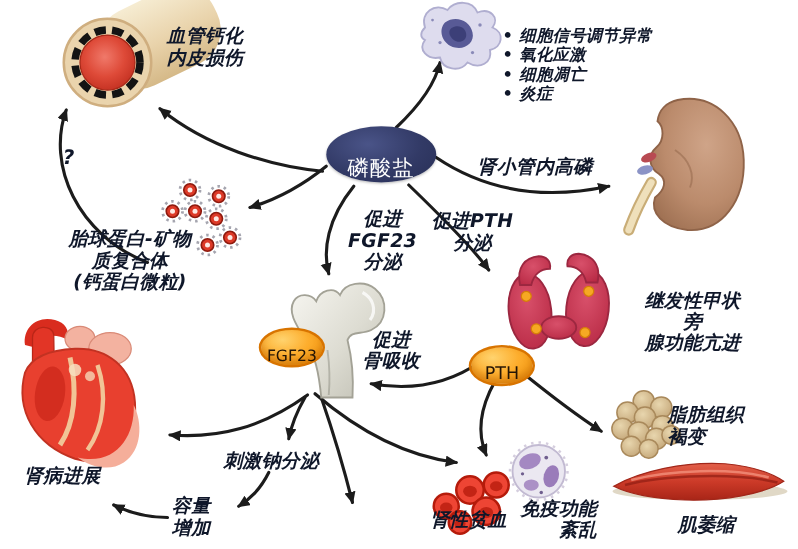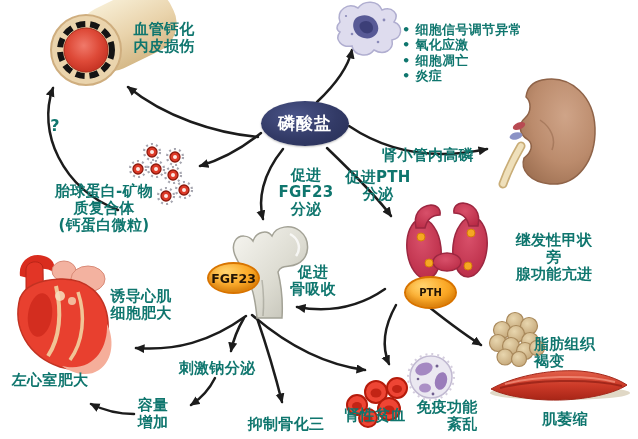--- a/index.html
+++ b/index.html
@@ -4,27 +4,27 @@
 <style>
   html,body{margin:0;padding:0;background:#fff;}
   .stage{
     position:relative;width:638px;height:439px;background:#ffffff;overflow:hidden;
     font-family:"DejaVu Sans","Liberation Sans",sans-serif;
   }
   .stage svg{position:absolute;left:0;top:0;}
   .label{
     position:absolute;transform:translate(-50%,-50%);
     white-space:pre-line;text-align:center;
-    font-weight:700;font-size:15px;line-height:1.14;color:#0f766e;letter-spacing:.3px;
+    font-weight:700;font-size:15px;line-height:1.14;color:#0f172a;letter-spacing:.3px;font-style:italic;
   }
   .label.left{transform:none;text-align:left;}
   .label.small{font-size:13px;line-height:1.18;}
   .node{
-    position:absolute;display:flex;align-items:center;justify-content:center;
-    border-radius:50%;font-weight:700;text-align:center;
+    position:absolute;display:flex;align-items:flex-end;justify-content:center;
+    border-radius:50%;font-weight:400;text-align:center;
   }
   .node-phosphate{
     background:radial-gradient(ellipse at 38% 32%, #4a5488 0%, #323a66 55%, #272e55 100%);
     color:#fff;font-size:17px;letter-spacing:1px;
     box-shadow:0 1px 2px rgba(0,0,0,.25);
   }
   .node-orange{
     background:radial-gradient(ellipse at 35% 28%, #ffd36e 0%, #fdae2e 45%, #ef8c00 100%);
     border:2px solid #d87400;color:#241505;
     box-shadow:inset 0 -4px 6px rgba(160,75,0,.35);
@@ -240,51 +240,48 @@
       <path d="M 505,384 C 535,376 585,374 615,382" stroke="#f2907c" stroke-width="2" fill="none" opacity=".8"></path>
     </g>
   </svg>
 
   <div class="node node-phosphate" style="left:261px;top:101px;width:88px;height:45px;">
     <span>磷酸盐</span>
   </div>
   <div class="node node-orange" style="left:207px;top:262px;width:49px;height:28px;font-size:12.5px;">
     <span>FGF23</span>
   </div>
-  <div class="node node-orange" style="left:404px;top:276px;width:49px;height:29px;font-size:10px;">
+  <div class="node node-orange" style="left:375px;top:276px;width:49px;height:29px;font-size:14px;">
     <span>PTH</span>
   </div>
 
   <div class="label" style="left:164px;top:38px;">血管钙化
 内皮损伤</div>
   <div class="label left small" style="left:402px;top:22px;">• 细胞信号调节异常
 • 氧化应激
 • 细胞凋亡
 • 炎症</div>
-  <div class="label" style="left:428px;top:134px;margin-top:22px;">肾小管内高磷</div>
+  <div class="label" style="left:428px;top:134px;">肾小管内高磷</div>
   <div class="label" style="left:306px;top:193px;">促进
 FGF23
 分泌</div>
   <div class="label" style="left:378px;top:186px;">促进PTH
 分泌</div>
   <div class="label" style="left:104px;top:209px;">胎球蛋白-矿物
 质复合体
 (钙蛋白微粒)</div>
   <div class="label" style="left:55px;top:126px;font-size:16px;">?</div>
   <div class="label" style="left:554px;top:258px;">继发性甲状旁
 腺功能亢进</div>
   <div class="label" style="left:313px;top:281px;">促进
 骨吸收</div>
-  <div class="label" style="left:141px;top:305px;">诱导心肌
-细胞肥大</div>
-  <div class="label" style="left:50px;top:381px;">左心室肥大</div>
+  <div class="label" style="left:50px;top:381px;">肾病进展</div>
   <div class="label" style="left:217px;top:369px;">刺激钠分泌</div>
   <div class="label" style="left:153px;top:414px;">容量
 增加</div>
-  <div class="label" style="left:286px;top:425px;">抑制骨化三</div>
   <div class="label" style="left:375px;top:416px;text-align:center;">肾性贫血</div>
   <div class="label" style="left:447px;top:416px;text-align:right;">免疫功能
 紊乱</div>
-  <div class="label left" style="left:534px;top:336px;">脂肪组织
+  <div class="label left" style="left:534px;top:324px;">脂肪组织
 褐变</div>
   <div class="label" style="left:565px;top:420px;text-align:center;">肌萎缩</div>
 
 </div>
 
 </body></html>

